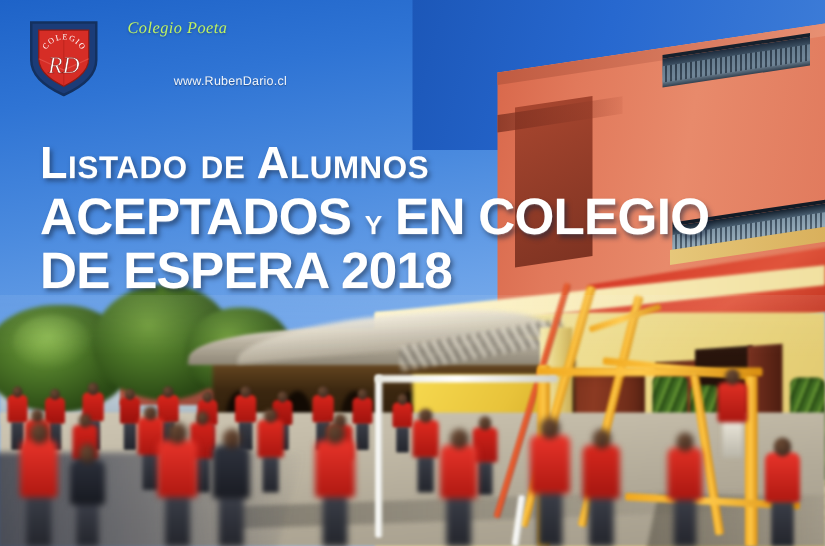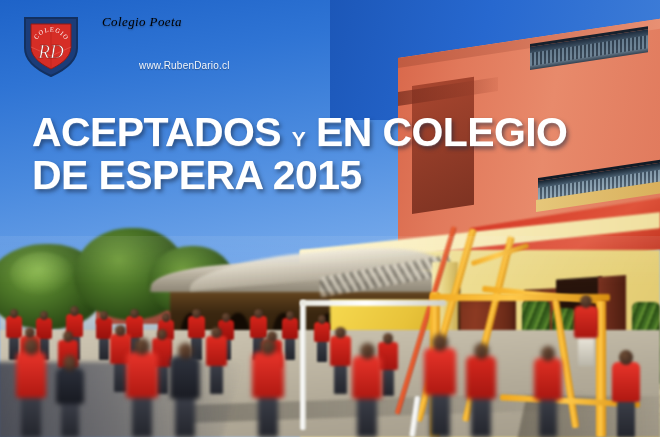--- a/index.html
+++ b/index.html
@@ -255,21 +255,21 @@
     pointer-events:none;
   }
 
   
   .logo { position:absolute; left:18px; top:10px; width:230px; height:70px; }
   .shield { position:absolute; left:4px; top:4px; width:58px; height:64px; }
   .logo-text { position:absolute; left:66px; top:0px; width:170px; height:70px; }
   .logo-sub {
     position:absolute; left:18px; top:4px;
     font-family:"Liberation Serif", serif;
-    font-style:italic; font-size:13px; color:#000000;
+    font-style:italic; font-size:13px; color:#bef264;
     letter-spacing:.4px;
     text-shadow:0 1px 2px rgba(0,0,0,.32);
     white-space:nowrap;
   }
   .logo-main {
     position:absolute; left:-4px; top:14px;
     font-family:"Liberation Serif", serif;
     font-style:italic; font-size:33px; color:#ffffff;
     letter-spacing:.2px; line-height:1;
     text-shadow:0 2px 3px rgba(0,0,0,.30);
@@ -546,17 +546,18 @@
       </text>
       <text x="29" y="44" text-anchor="middle" font-family="Liberation Serif, serif" font-style="italic" font-size="19" fill="#ffffff" stroke="#8e1a14" stroke-width=".5">RD</text>
     </svg>
     <div class="logo-text">
       <div class="logo-sub">Colegio Poeta</div>
       <div class="logo-url">www.RubenDario.cl</div>
     </div>
   </div>
 
   <div class="headline">
+    <div class="hl-line hl1">Listado de Alumnos</div>
     <div class="hl-line hl2"><span>ACEPTADOS</span> <span class="hl-small">y</span> <span>EN COLEGIO</span></div>
-    <div class="hl-line hl3">DE ESPERA 2015</div>
+    <div class="hl-line hl3">DE ESPERA 2018</div>
   </div>
 
 </div>
 
 </body></html>

